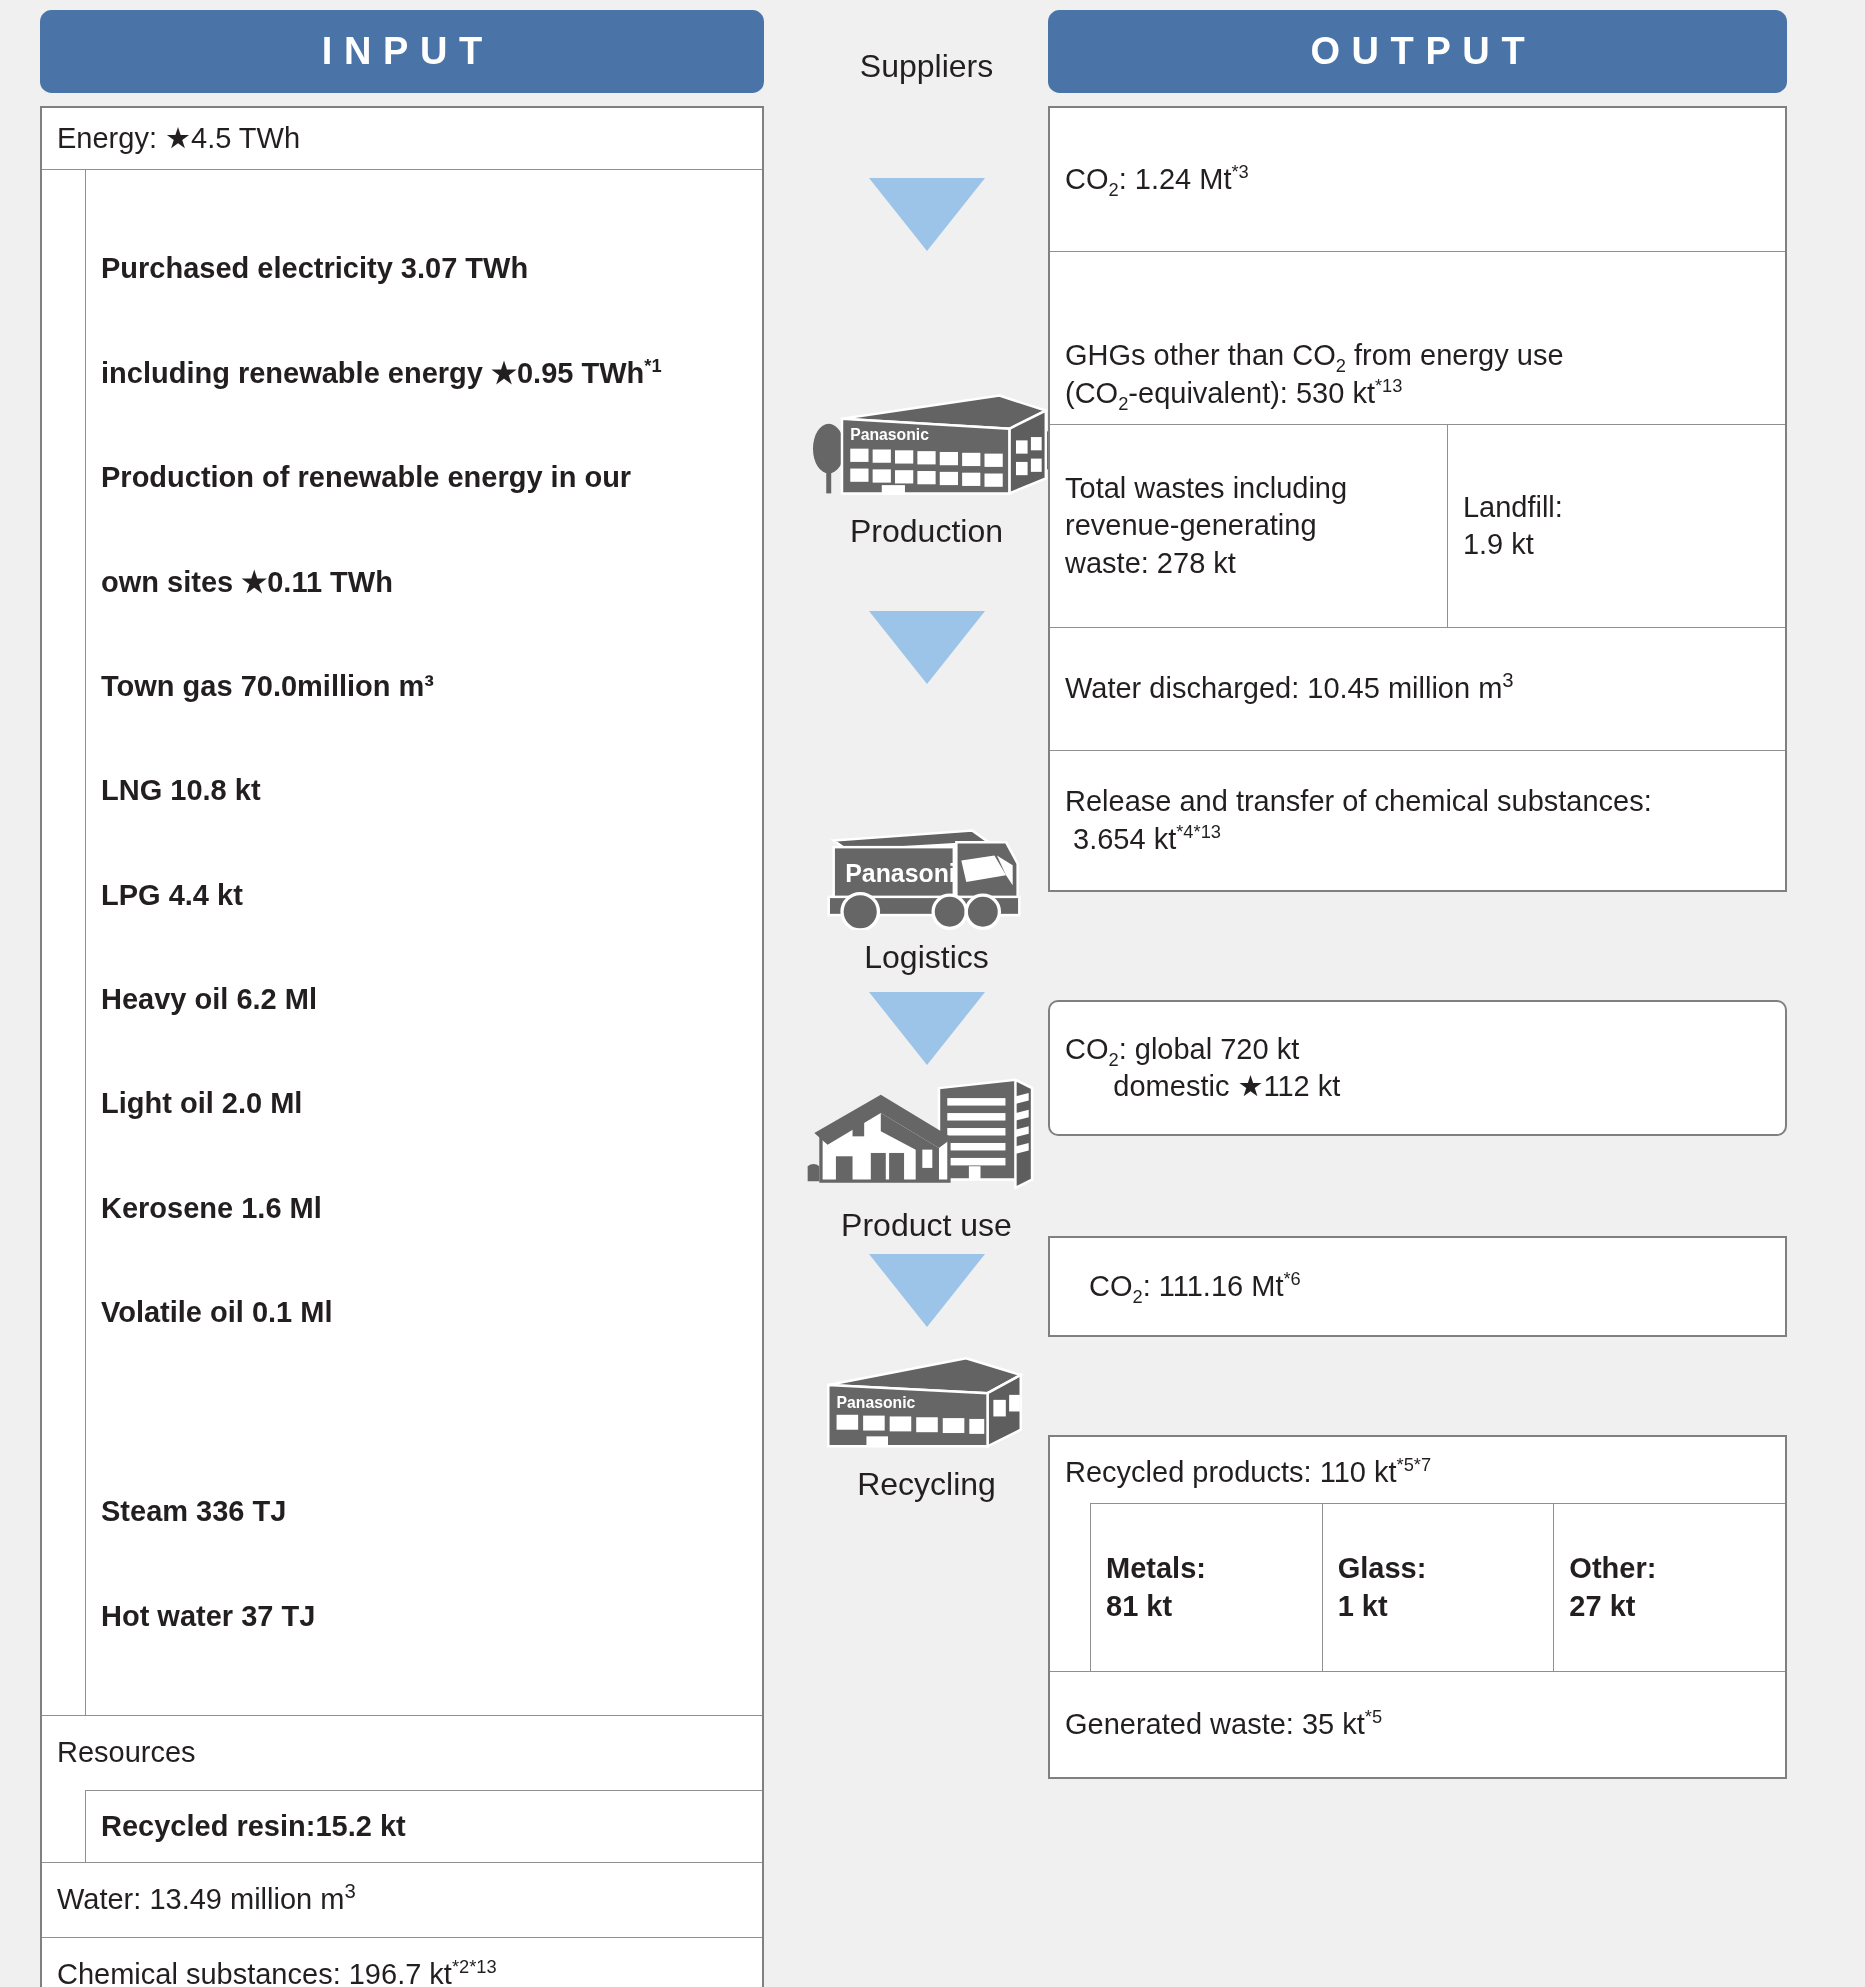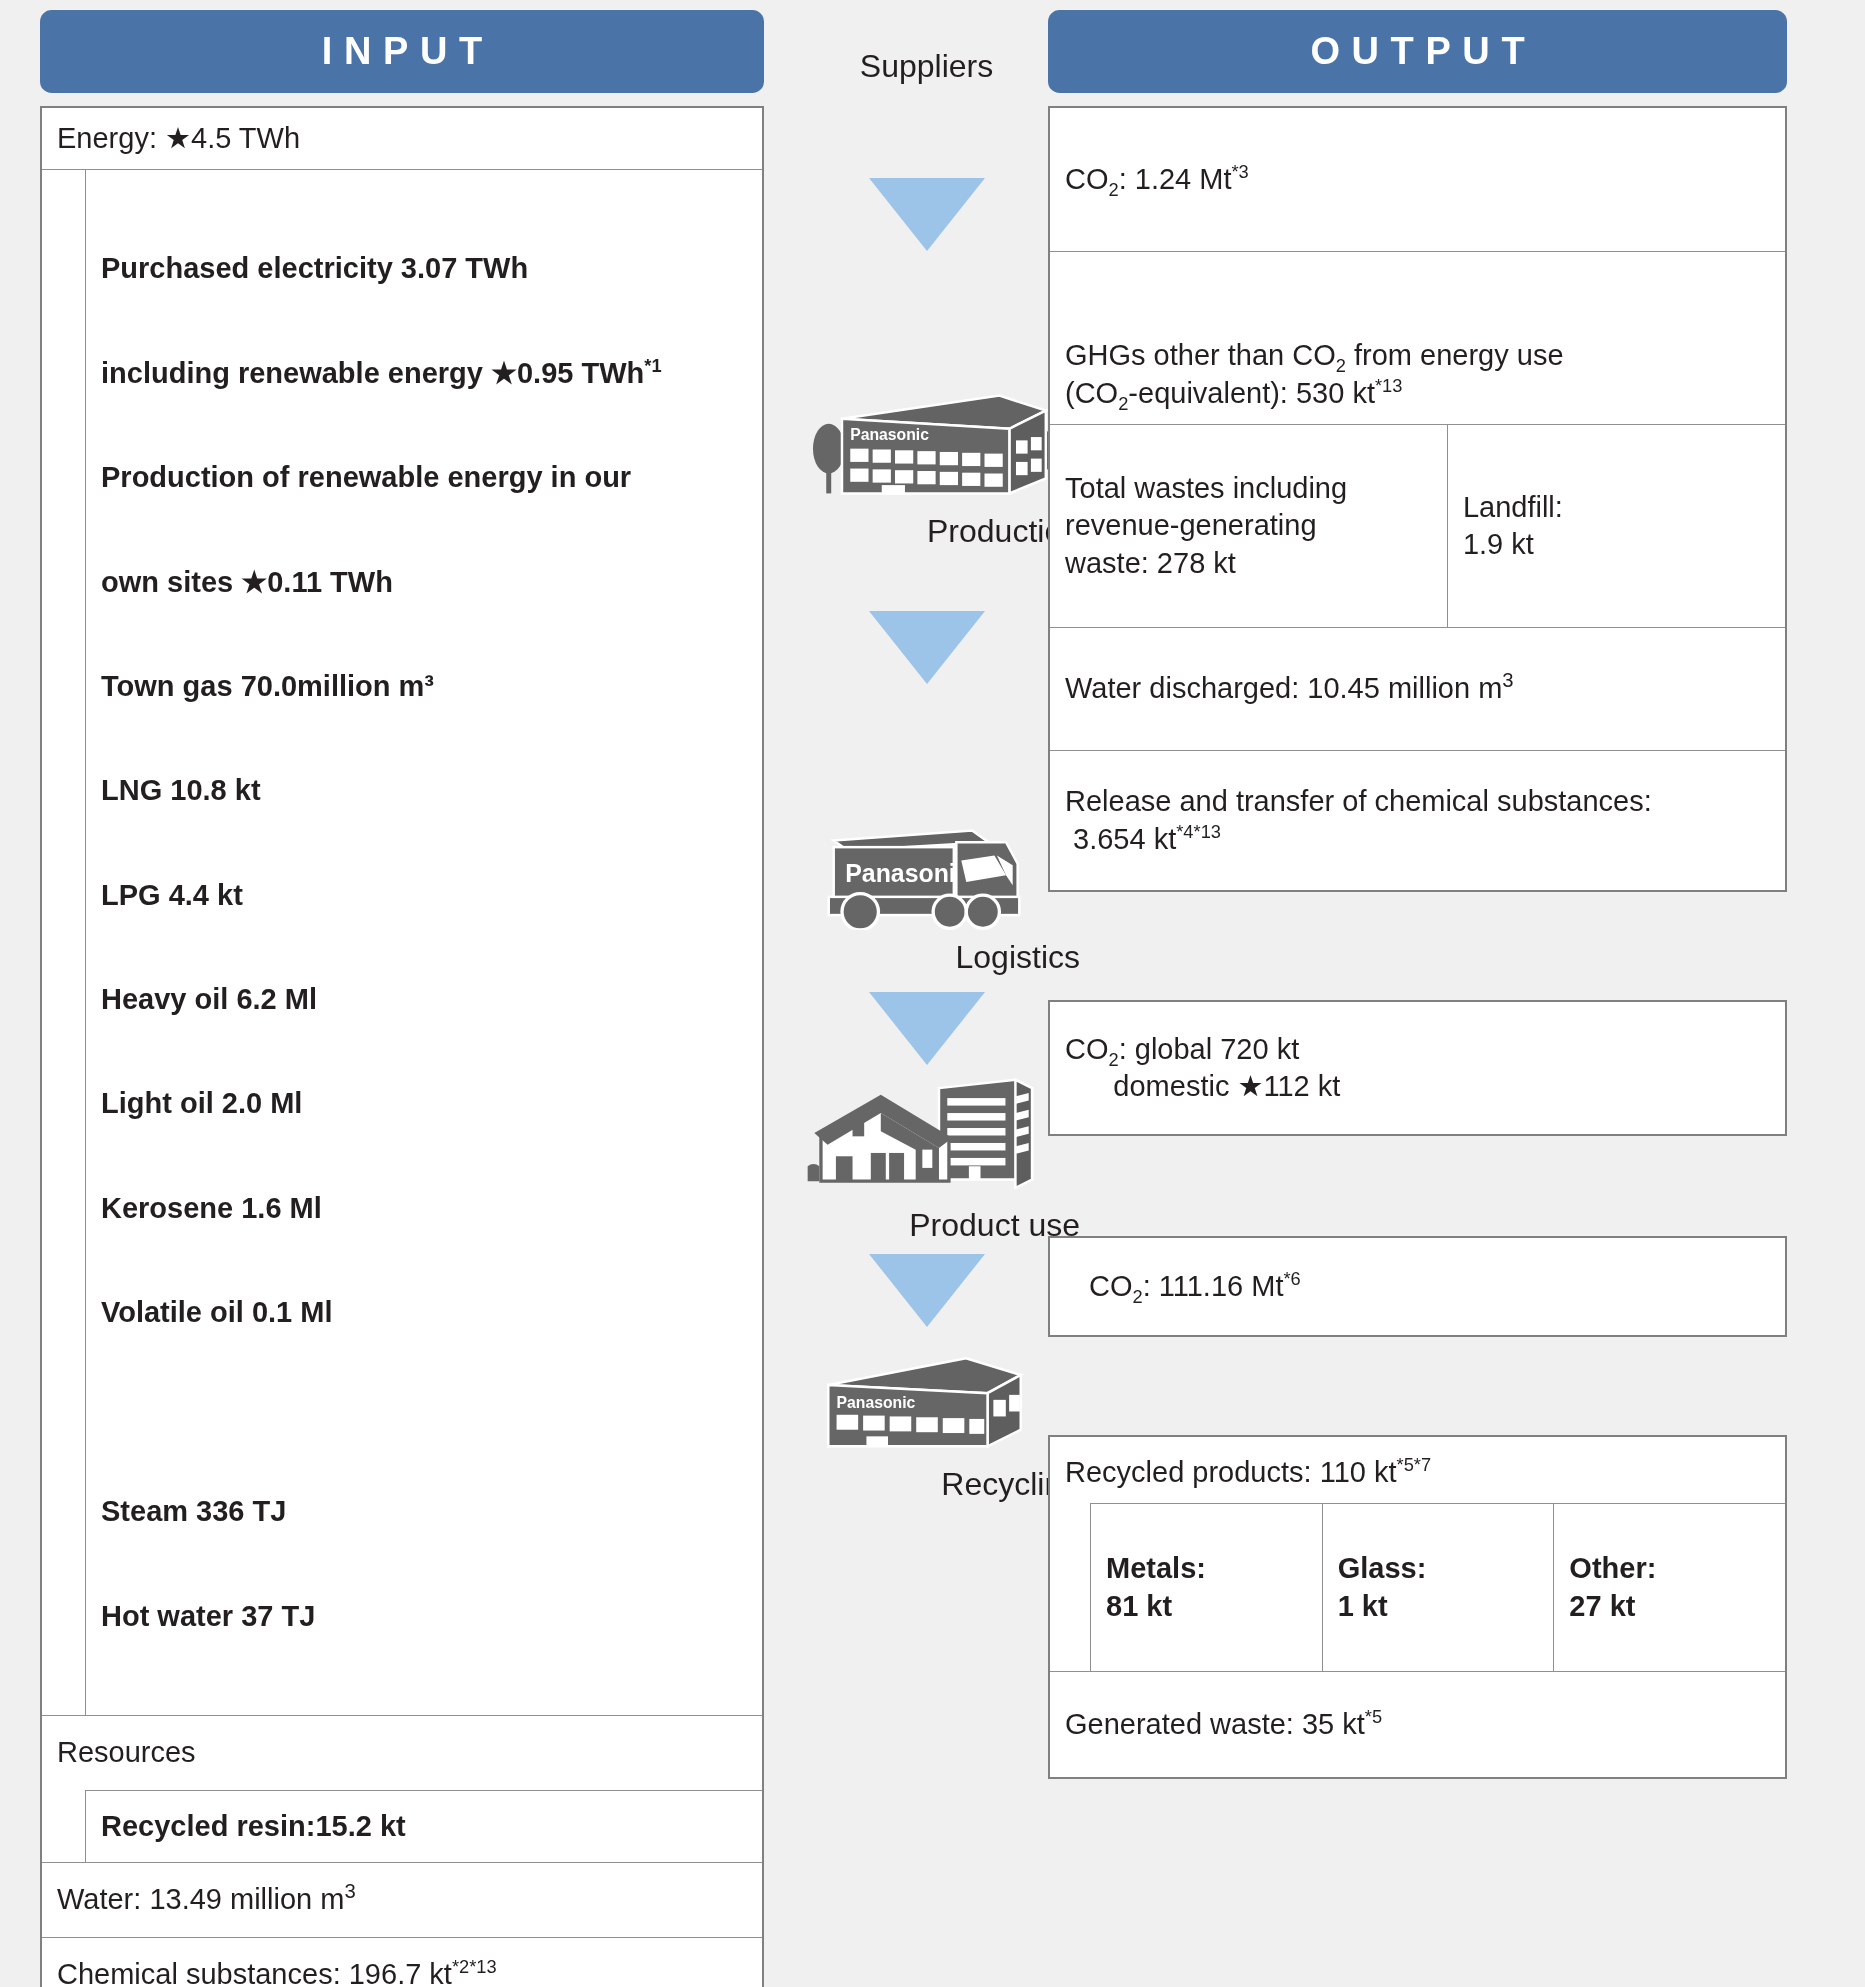--- a/index.html
+++ b/index.html
@@ -76,21 +76,21 @@
   .indent-body { flex: 1 1 auto; }
 
   
   .tri {
     width: 0; height: 0;
     border-left: 58px solid transparent;
     border-right: 58px solid transparent;
     border-top: 73px solid #9cc3e8;
     margin: 0 auto;
   }
-  .stage { text-align: right; }
+  .stage { text-align: center; }
   .stage-label {
     font-size: 32px;
     margin-top: 8.3px;
     color: #231f20;
   }
   .icon-holder { display: flex; justify-content: center; align-items: flex-end; }
 
   
   .split { display: flex; }
   .split > div { flex: 1 1 0; }
@@ -314,21 +314,21 @@
 
       <div class="cell-line" style="height:123px;display:flex;align-items:center;">
         <div class="txt">Water discharged: 10.45 million m<sup style="font-size:0.7em;">3</sup></div>
       </div>
 
       <div class="cell-line" style="height:140px;display:flex;align-items:center;">
         <div class="txt">Release and transfer of chemical substances:<br>&nbsp;3.654 kt<sup>*4*13</sup></div>
       </div>
     </div>
 
-    <div class="box" style="margin-top:108px;height:136px;display:flex;align-items:center;">
+    <div class="box" style="margin-top:108px;height:136px;display:flex;align-items:center;border-radius:10px;">
       <div class="txt">CO<sub>2</sub>: global 720 kt<br>&nbsp;&nbsp;&nbsp;&nbsp;&nbsp;&nbsp;domestic ★112 kt</div>
     </div>
 
     <div class="box" style="margin-top:100px;height:101px;display:flex;align-items:center;padding-left:24px;">
       <div class="txt">CO<sub>2</sub>: 111.16 Mt<sup>*6</sup></div>
     </div>
 
     <div class="box" style="margin-top:98px;">
       <div class="txt" style="padding-top:16.6px;padding-bottom:11.6px;">Recycled products: 110 kt<sup>*5*7</sup></div>
 

